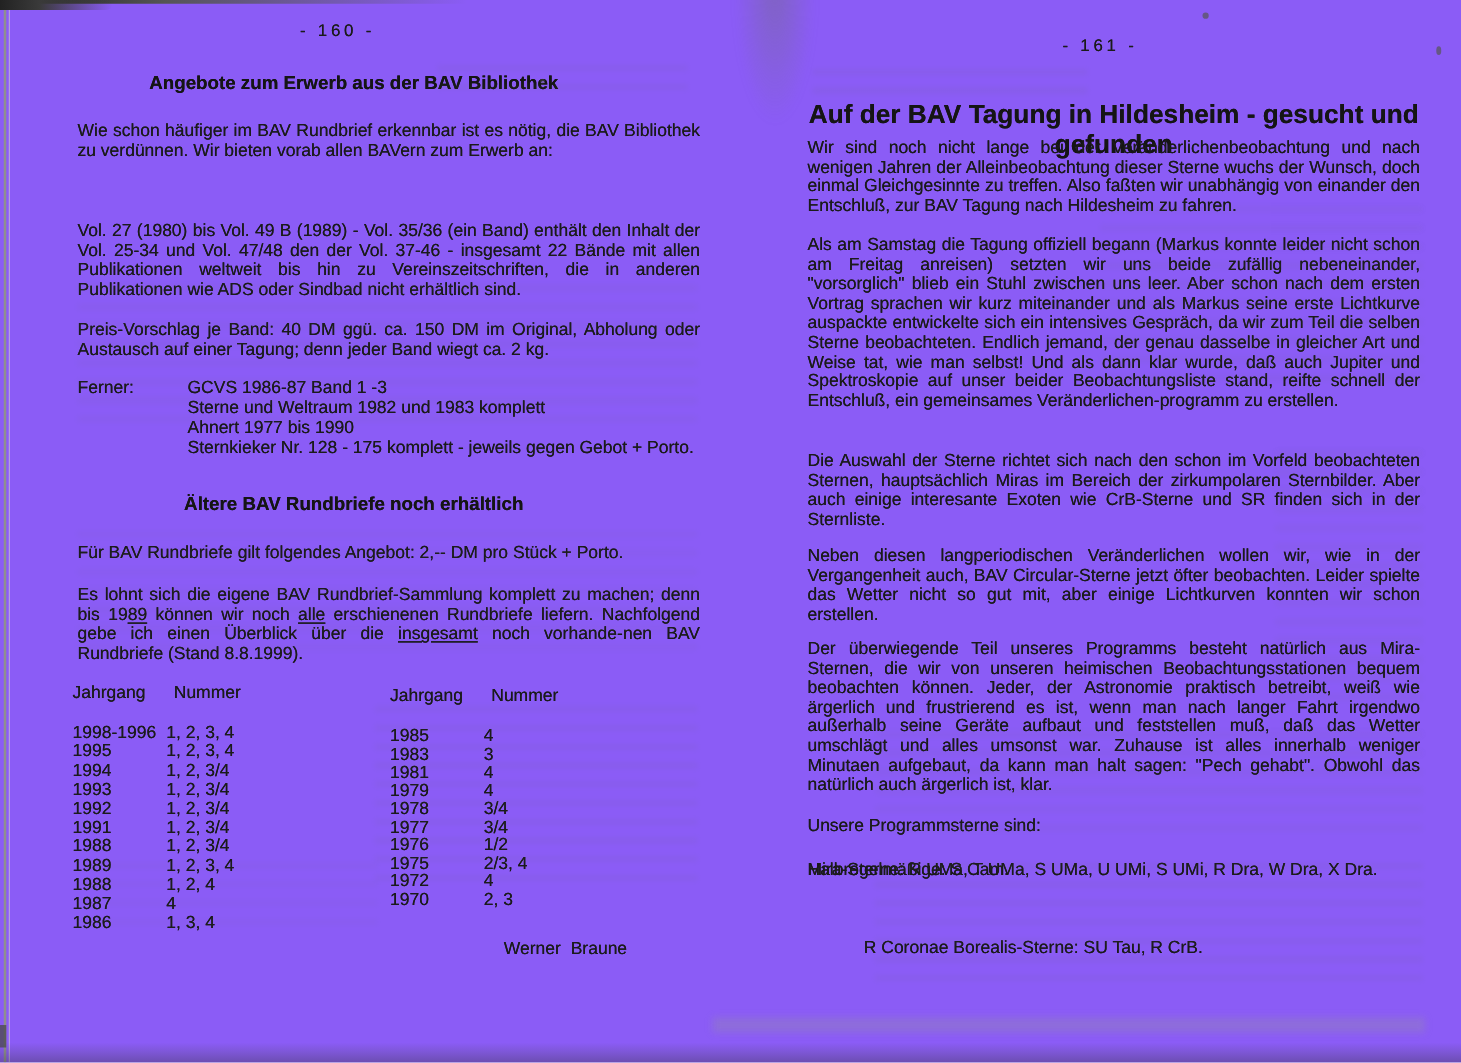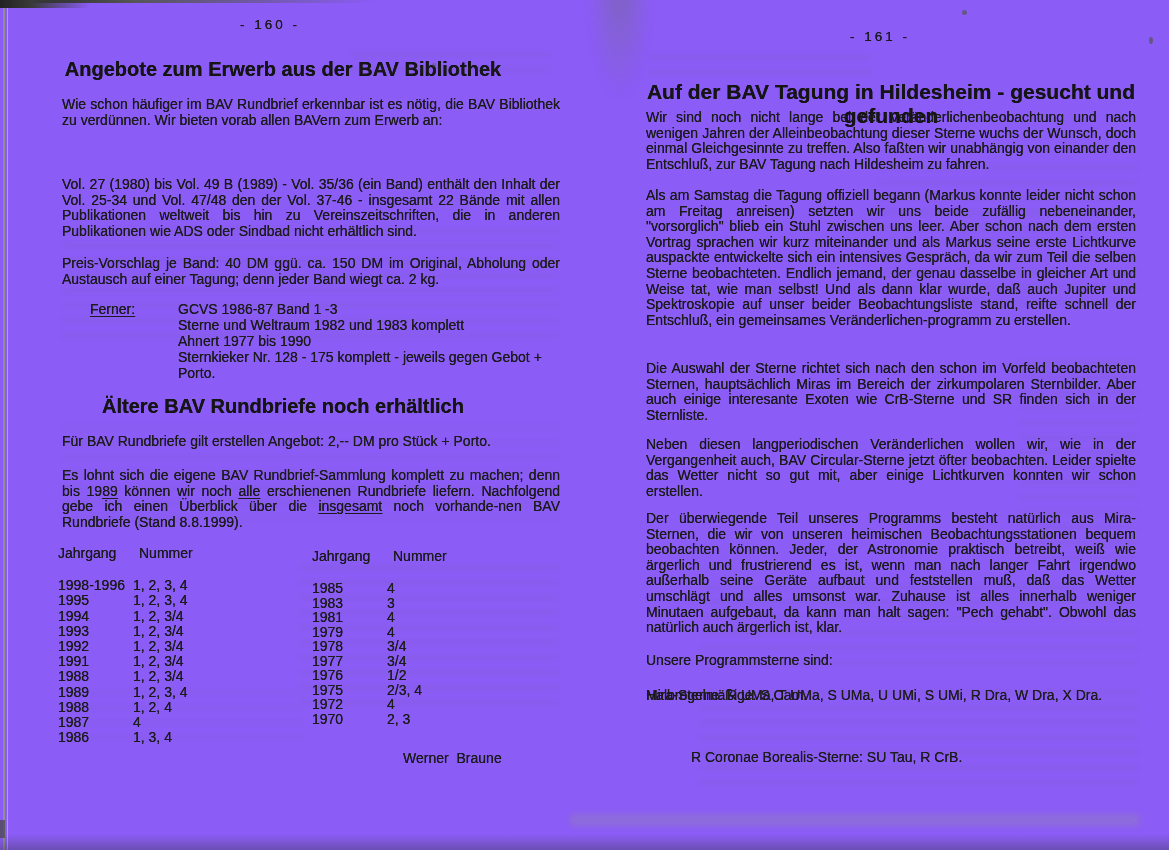--- a/index.html
+++ b/index.html
@@ -14,34 +14,34 @@
   .scan *{box-sizing:border-box;}
   .abs{position:absolute;}
   .body-text{
     font-size:14px;line-height:15.6px;
     text-align:justify;
     text-shadow:0 0 .4px currentColor;
     margin:0;
   }
   .single{text-align:left;}
   .heading{
-    font-size:20px;font-weight:bold;
+    font-size:15px;font-weight:bold;
     text-align:center;color:#151515;
     text-shadow:0 0 .5px currentColor;
     margin:0;
   }
   .pagenum{
     font-size:13.5px;letter-spacing:3px;
     text-shadow:0 0 .4px currentColor;
     text-align:center;
   }
   .u{text-decoration:underline;text-underline-offset:2px;}
   
   .ferner{display:flex;}
-  .ferner-label{width:50px;flex:none;text-decoration:underline;text-underline-offset:2px;margin-left:28px;}
+  .ferner-label{width:50px;flex:none;text-underline-offset:2px;}
   .ferner-items{display:flex;flex-direction:column;gap:.4px;margin-left:38px;}
   
   .ttable{font-size:14px;line-height:15.2px;text-shadow:0 0 .4px currentColor;}
   .thead{margin-bottom:17px;}
   .trow,.thead{display:flex;}
   .tyear{width:75px;flex:none;}
   .thead .tyear{width:81px;}
   .col2 .trow{line-height:14.5px;}
   .signature{font-size:14px;word-spacing:4px;text-shadow:0 0 .5px currentColor;}
   
@@ -91,21 +91,21 @@
     <span class="ferner-items">
       <span>GCVS 1986-87 Band 1 -3</span>
       <span>Sterne und Weltraum 1982 und 1983 komplett</span>
       <span>Ahnert 1977 bis 1990</span>
       <span>Sternkieker Nr. 128 - 175 komplett - jeweils gegen Gebot + Porto.</span>
     </span>
   </div>
 
   <h2 class="abs heading" style="left:58px;top:395px;width:450px;">Ältere BAV Rundbriefe noch erhältlich</h2>
 
-  <p class="abs body-text single" style="left:62px;top:434px;width:498px;">Für  BAV Rundbriefe gilt erstellen Angebot: 2,-- DM pro Stück + Porto.</p>
+  <p class="abs body-text single" style="left:62px;top:434px;width:498px;">Für  BAV Rundbriefe gilt folgendes Angebot: 2,-- DM pro Stück + Porto.</p>
 
   <p class="abs body-text" style="left:62px;top:468px;width:498px;"><span>Es lohnt sich die eigene BAV Rundbrief-Sammlung komplett zu machen; denn bis 19</span><span class="u">89</span><span> können wir noch </span><span class="u">alle</span><span> erschienenen Rundbriefe liefern. Nachfolgend gebe ich einen Überblick über die </span><span class="u">insgesamt</span><span> noch vorhande-nen BAV Rundbriefe (Stand 8.8.1999).</span></p>
 
   <div class="abs ttable col1" style="left:58px;top:546px;width:245px;">
     <div class="thead">
       <span class="tyear">Jahrgang</span>
       <span>Nummer</span>
     </div>
     <div id="table-col1">
         <div class="trow">

